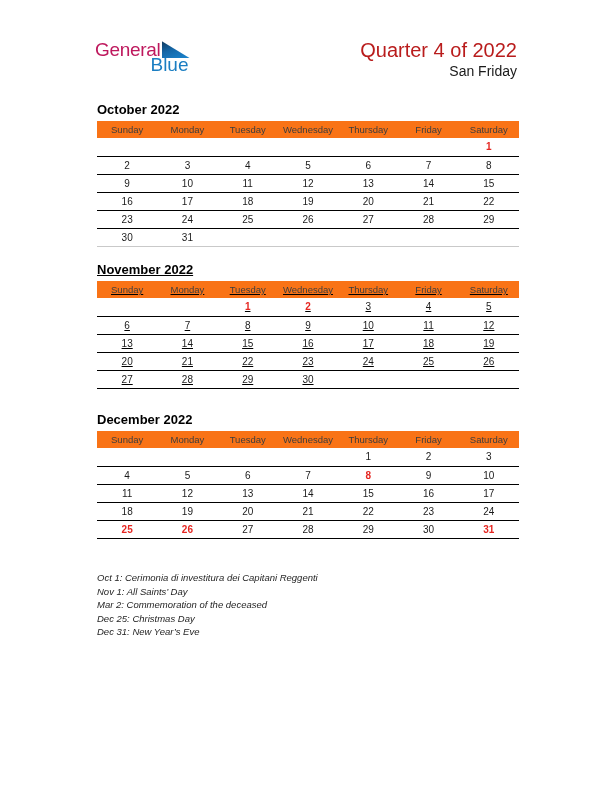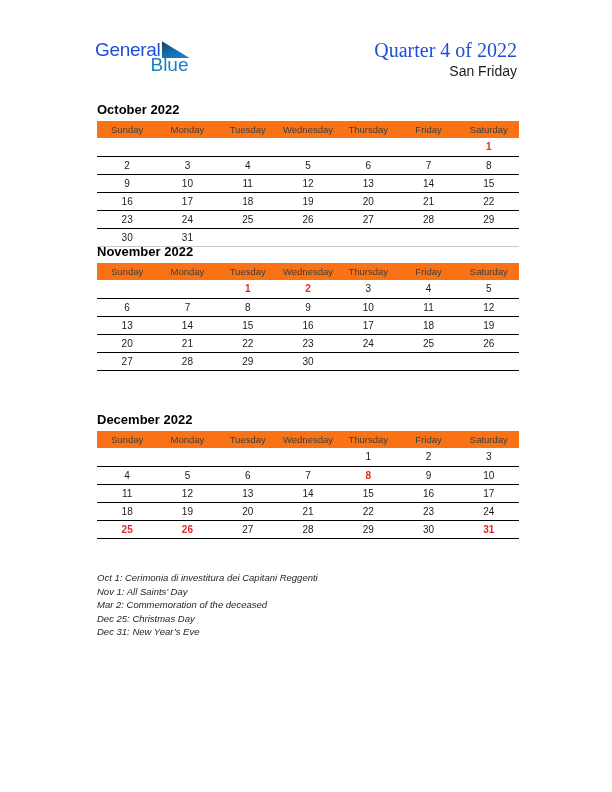--- a/index.html
+++ b/index.html
@@ -6,38 +6,38 @@
   html,body { background:#ffffff; }
   body { font-family:"Liberation Sans", sans-serif; }
   .page {
     position:relative; width:612px; height:792px; background:#ffffff;
     margin:0 auto; overflow:hidden;
   }
 
   
   .logo { position:absolute; left:95px; top:40px; }
   .logo-line1 { display:flex; align-items:flex-start; }
-  .logo-word1 { font-size:19px; font-weight:400; color:#1d4ed8; letter-spacing:-0.3px; line-height:19px; }
+  .logo-word1 { font-size:19px; font-weight:400; color:#be185d; letter-spacing:-0.3px; line-height:19px; }
   .logo-triangle {
     width:28px; height:17px; margin-left:1px; margin-top:1px;
     background:linear-gradient(160deg, #123a5e 0%, #1467a8 45%, #1b85ce 100%);
     clip-path:polygon(0 0, 100% 100%, 0 100%);
   }
   .logo-line2 { text-align:right; margin-top:-4px; padding-right:1px; }
   .logo-word2 { font-size:19px; font-weight:400; color:#1b7ec2; line-height:19px; }
 
   .doc-header { position:absolute; top:38px; right:95px; text-align:right; }
-  .doc-title { font-size:20px; color:#1d4ed8; line-height:24px;font-family:Liberation Serif, serif; }
+  .doc-title { font-size:20px; color:#b91c1c; line-height:24px; }
   .doc-subtitle { font-size:14px; color:#1a1a1a; line-height:19px; }
 
   
   .month { position:absolute; left:97px; width:422px; }
   .month-title { font-size:13px; font-weight:700; color:#000000; line-height:15px; margin-bottom:4px; }
   .month-oct { top:102px; }
-  .month-nov { top:244px; }
+  .month-nov { top:262px;text-decoration:underline; }
   .month-dec { top:412px; }
 
   table.cal { width:422px; border-collapse:collapse; table-layout:fixed; }
   table.cal th {
     background:#f97316; font-size:9.5px; font-weight:400; color:#3d3d3d;
     height:17px; text-align:center; vertical-align:middle;
   }
   table.cal td {
     font-size:10px; color:#1a1a1a; text-align:center; vertical-align:middle;
     height:18px; border-bottom:1.2px solid #000000;

